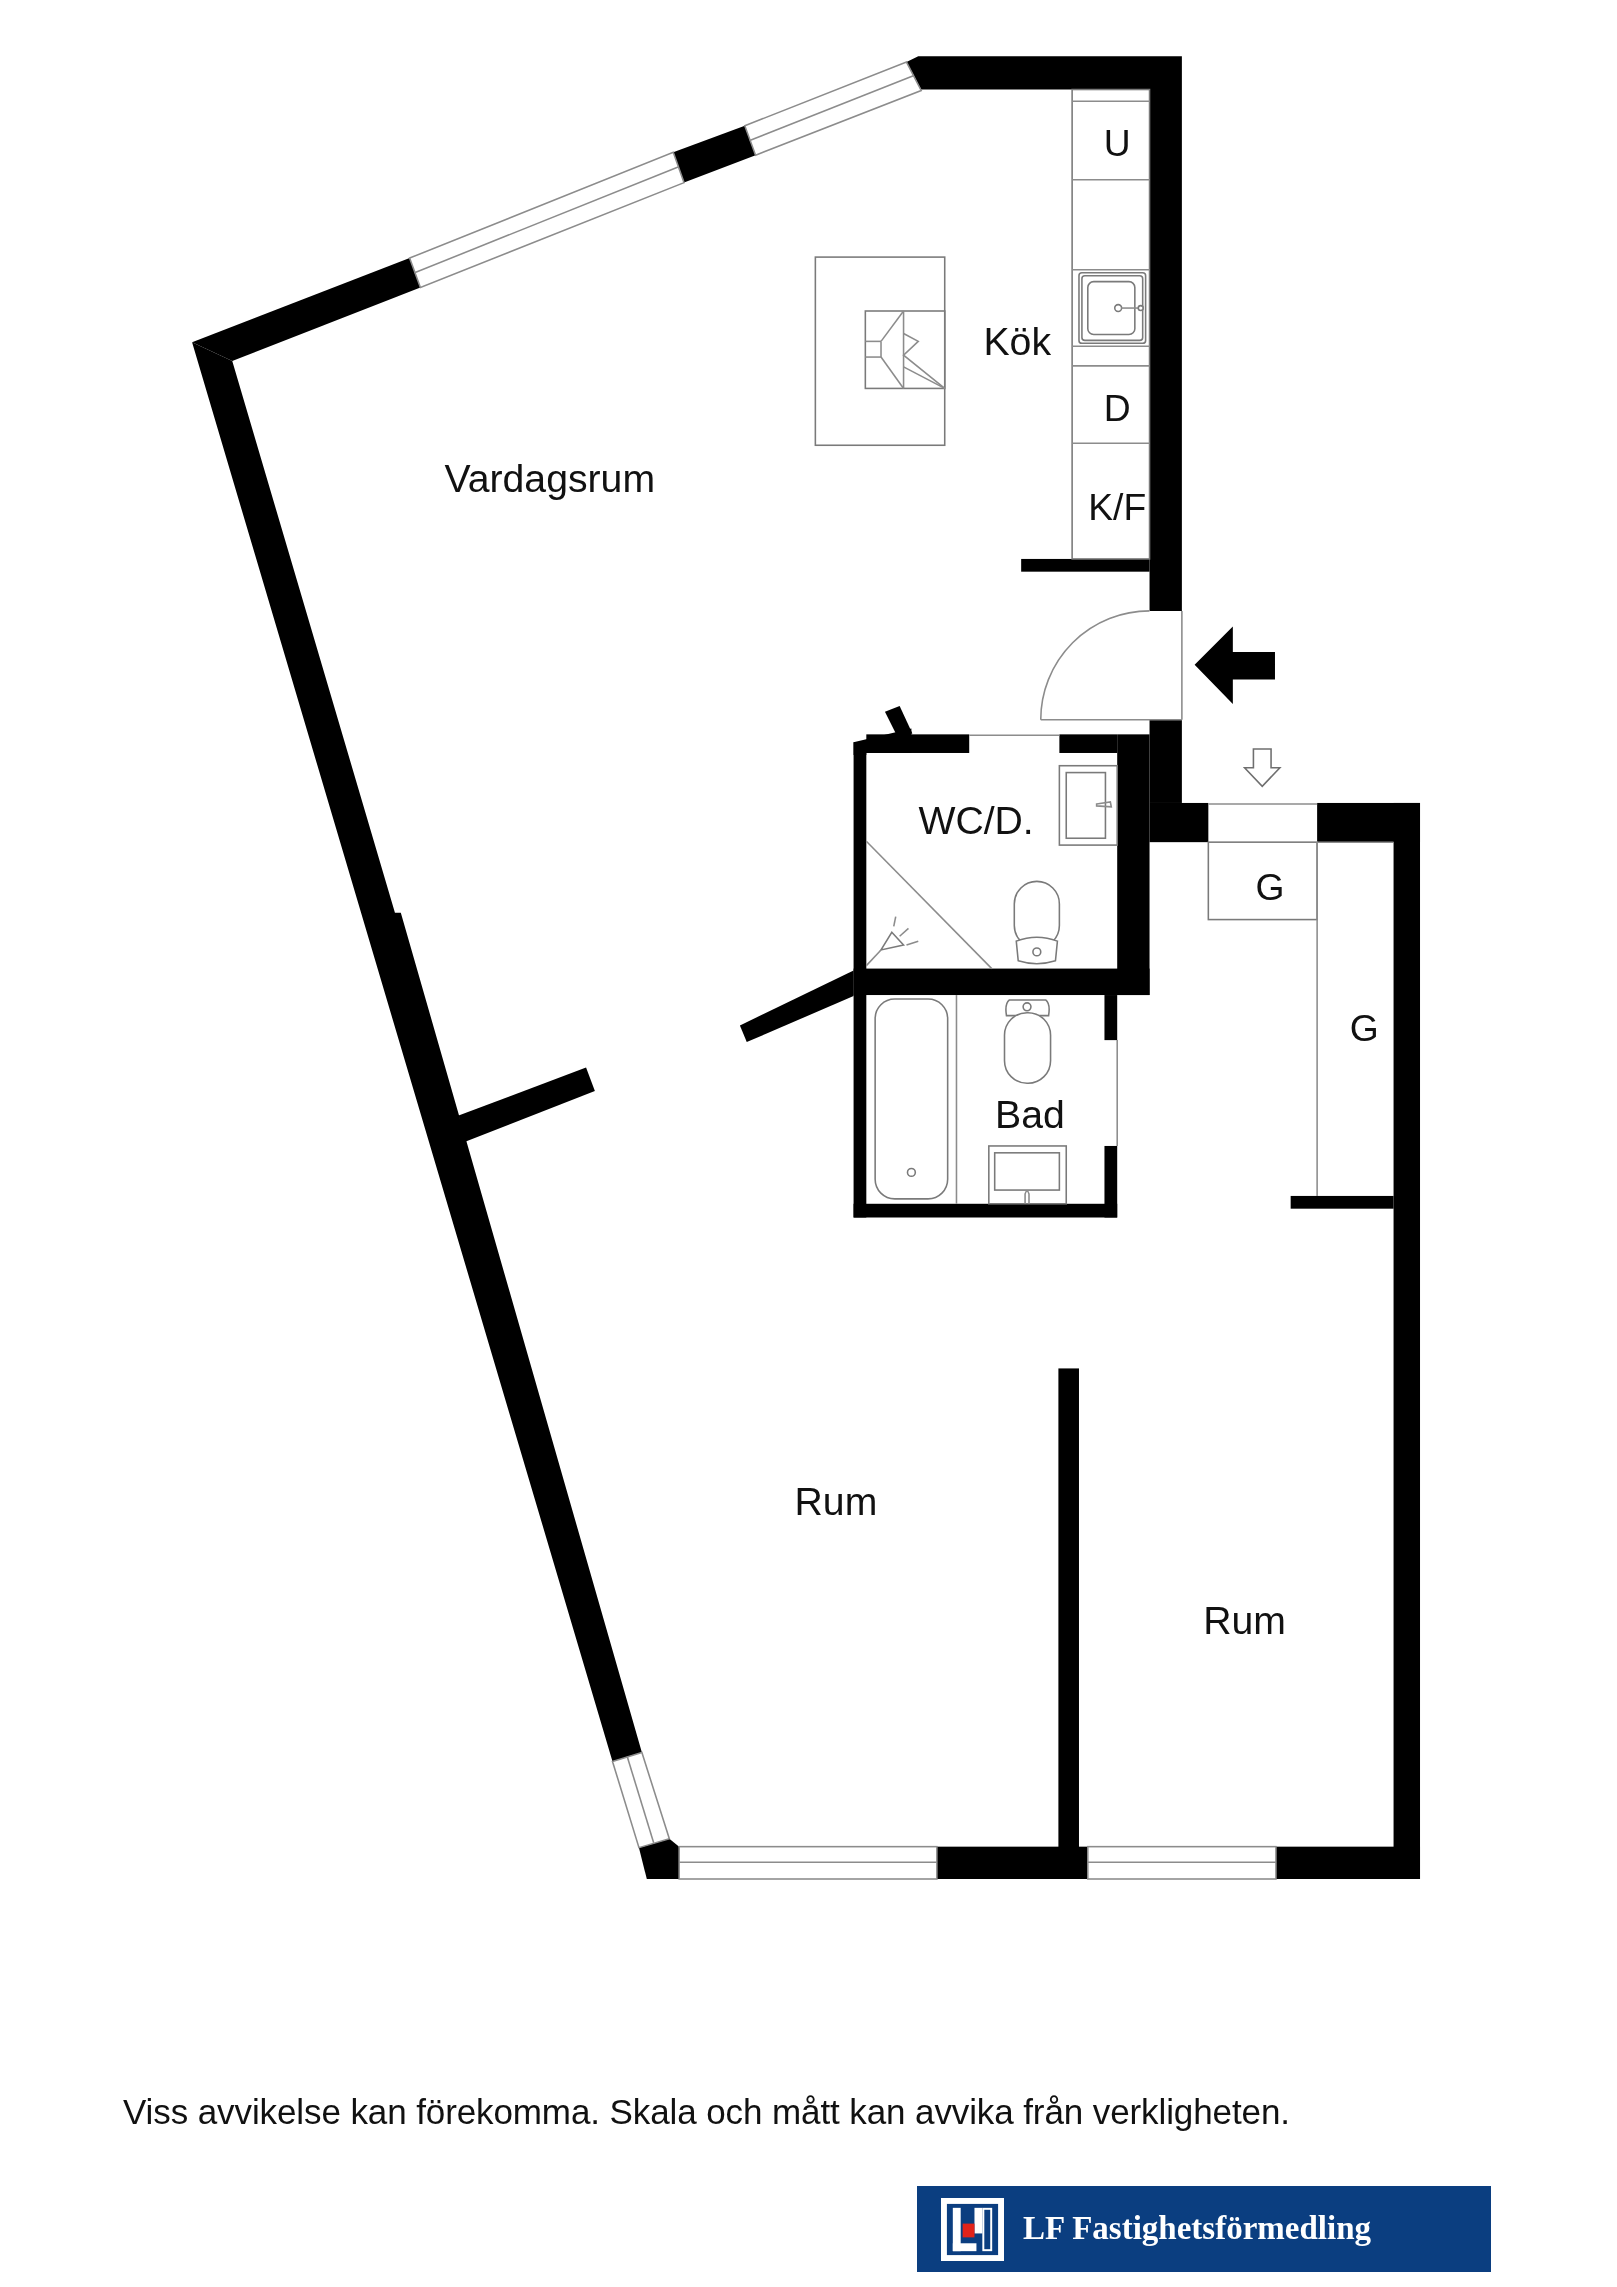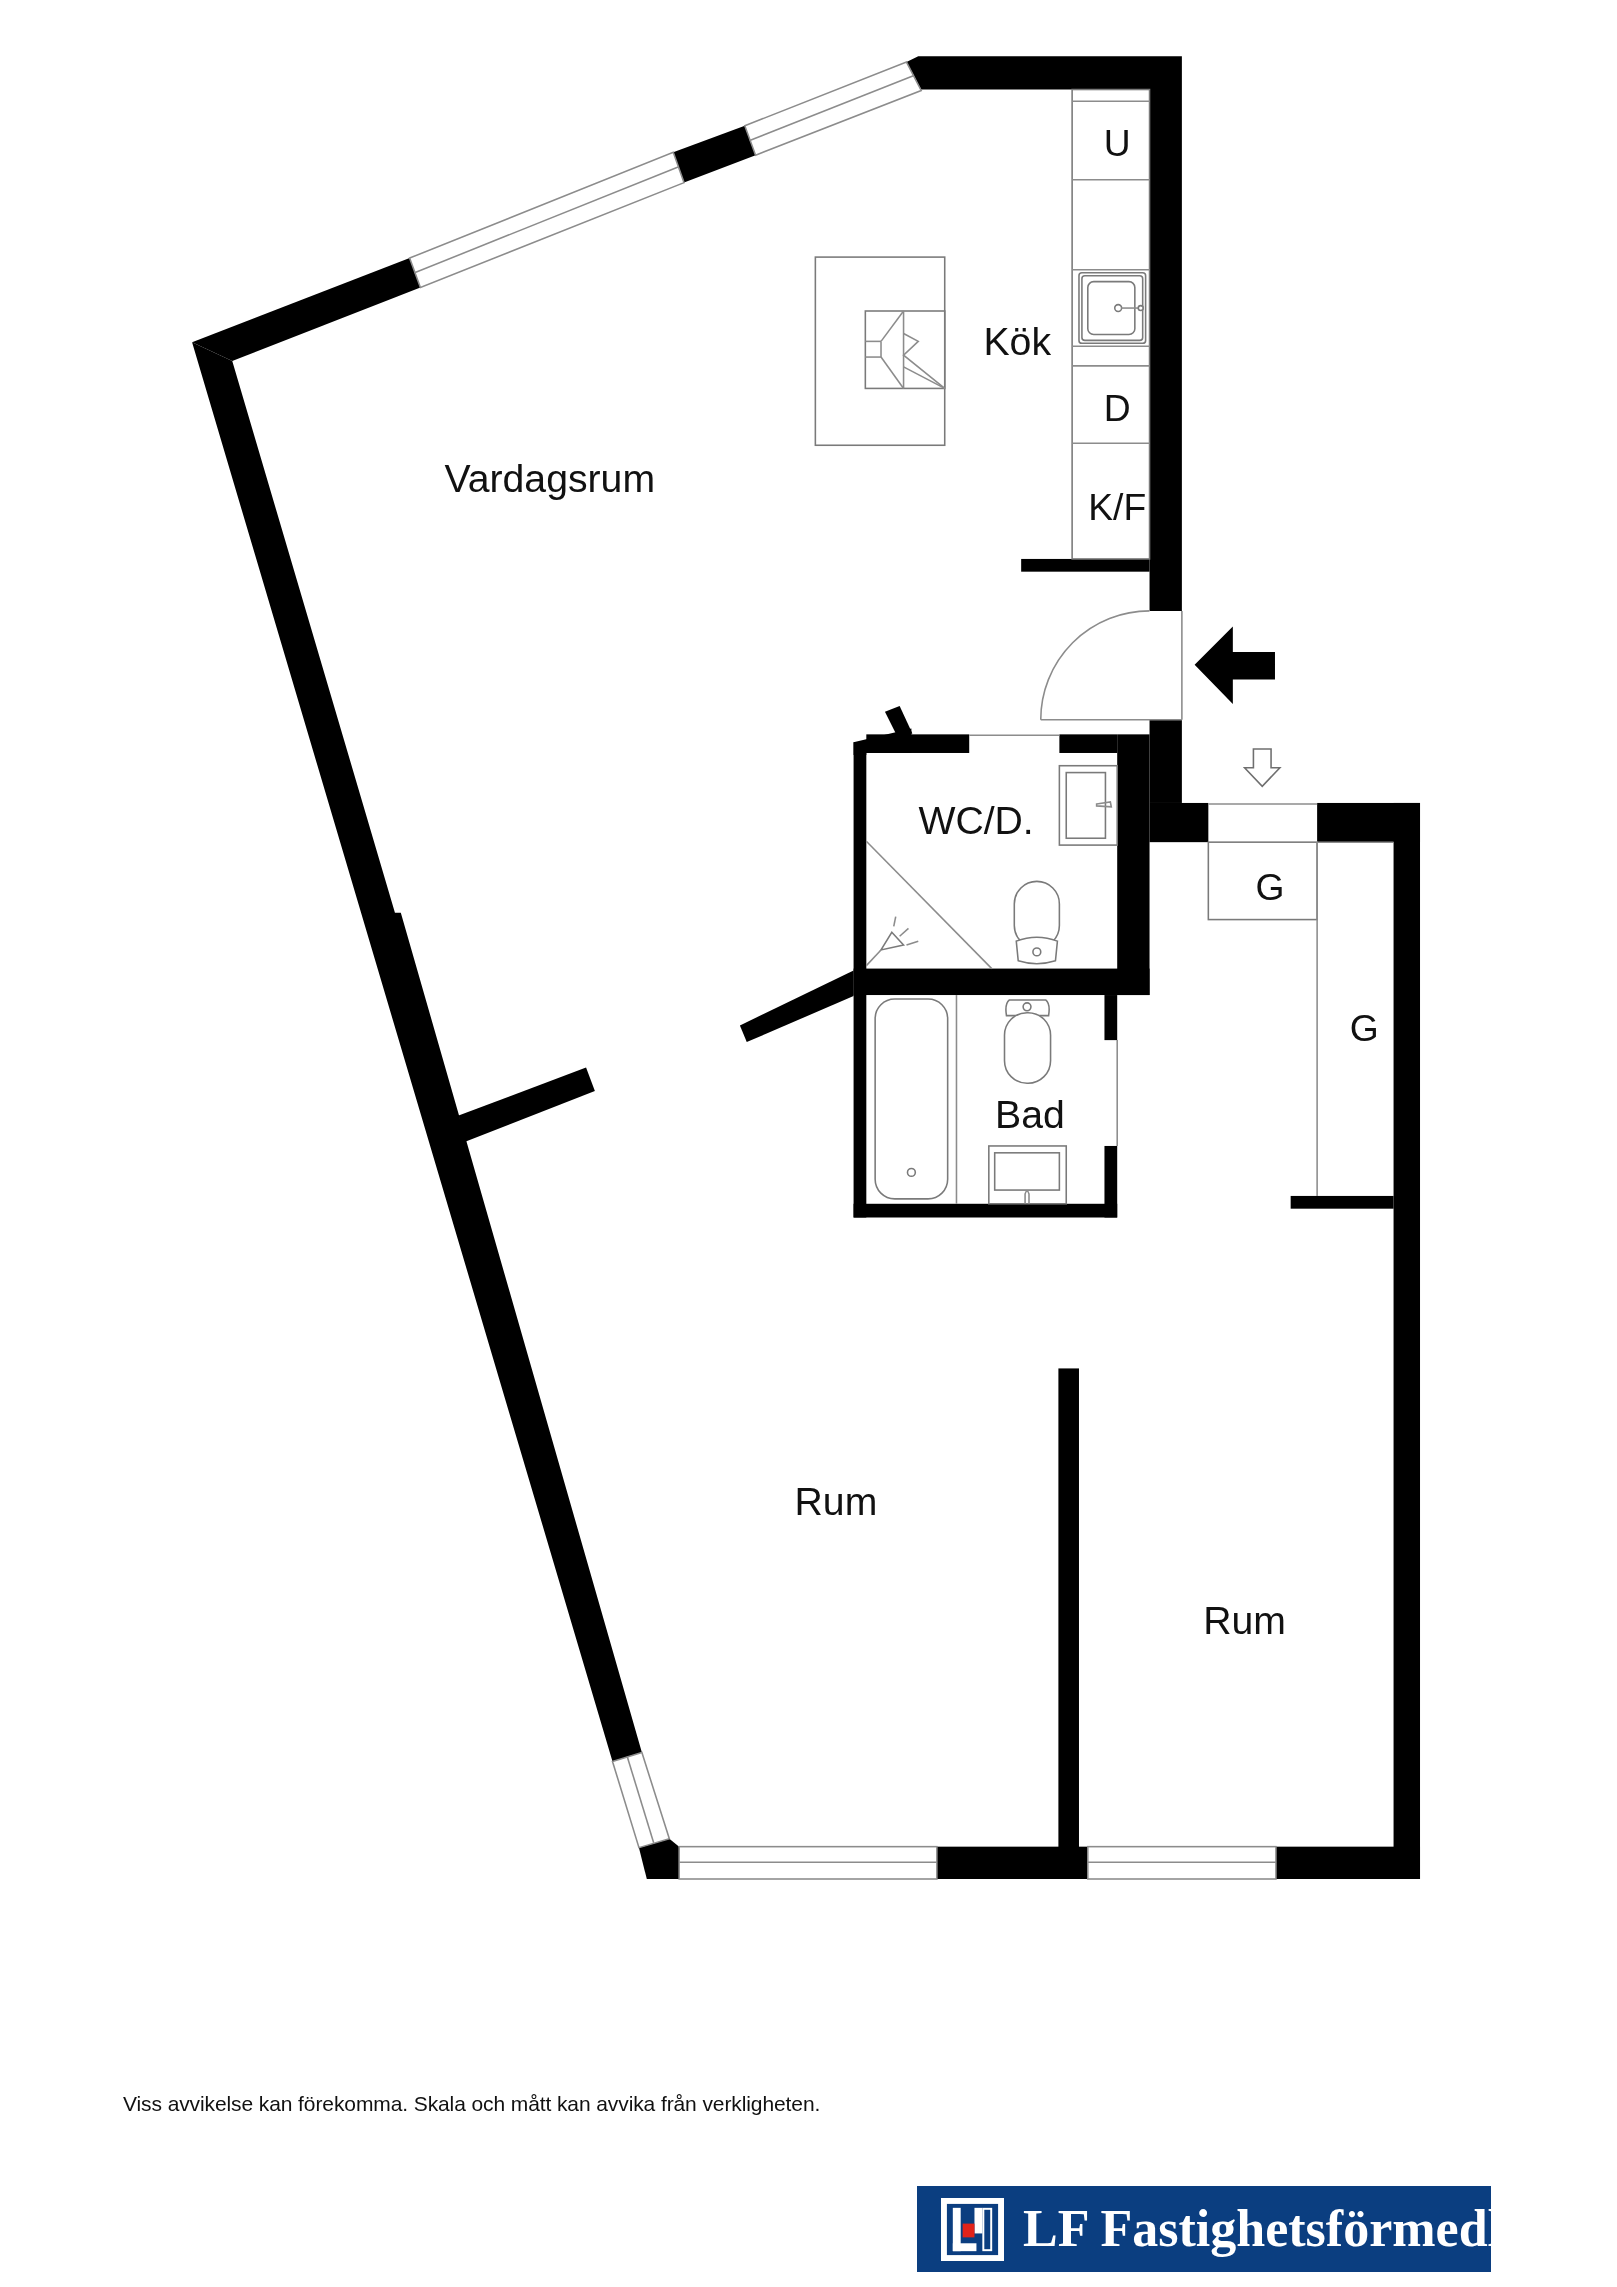--- a/index.html
+++ b/index.html
@@ -5,24 +5,24 @@
   html, body { margin: 0; padding: 0; background: #ffffff; }
   body { width: 1617px; height: 2288px; position: relative; overflow: hidden; font-family: "Liberation Sans", sans-serif; }
   #plan { position: absolute; left: 0; top: 0; width: 1617px; height: 2288px; }
   .wall { fill: #000000; }
   .thin { fill: none; stroke: #8c8c8c; stroke-width: 1.6; }
   .fix { fill: #ffffff; stroke: #7a7a7a; stroke-width: 1.6; }
   .win { fill: #ffffff; stroke: #8c8c8c; stroke-width: 1.6; }
   .lbl { font-family: "Liberation Sans", sans-serif; fill: #111111; text-anchor: middle; }
   .room { font-size: 40px; }
   .unit { font-size: 38px; }
-  .disclaimer { position: absolute; left: 123px; top: 2092px; font-family: "Liberation Sans", sans-serif; font-size: 21px; color: #111; white-space: nowrap; letter-spacing: -0.1px; }
+  .disclaimer { position: absolute; left: 123px; top: 2092px; font-family: "Liberation Sans", sans-serif; font-size: 35px; color: #111; white-space: nowrap; letter-spacing: -0.1px; }
   .logo { position: absolute; left: 917px; top: 2186px; width: 574px; height: 86px; background: #0b3e80; }
   .logo-icon { position: absolute; left: 23.5px; top: 11.8px; width: 63px; height: 63px; }
-  .logo-text { position: absolute; left: 106px; top: 17.6px; font-family: "Liberation Serif", serif; font-weight: bold; font-size: 52px; color: #ffffff; white-space: nowrap; line-height: 49px; }
+  .logo-text { position: absolute; left: 106px; top: 17.6px; font-family: "Liberation Serif", serif; font-weight: bold; font-size: 33px; color: #ffffff; white-space: nowrap; line-height: 49px; }
 </style>
 </head>
 <body>
 
 <svg id="plan" viewBox="0 0 1650 2334" xmlns="http://www.w3.org/2000/svg">
 
   <g>
 
     <polygon class="wall" points="196,349 418,263 429,293 237,368"></polygon>
 

